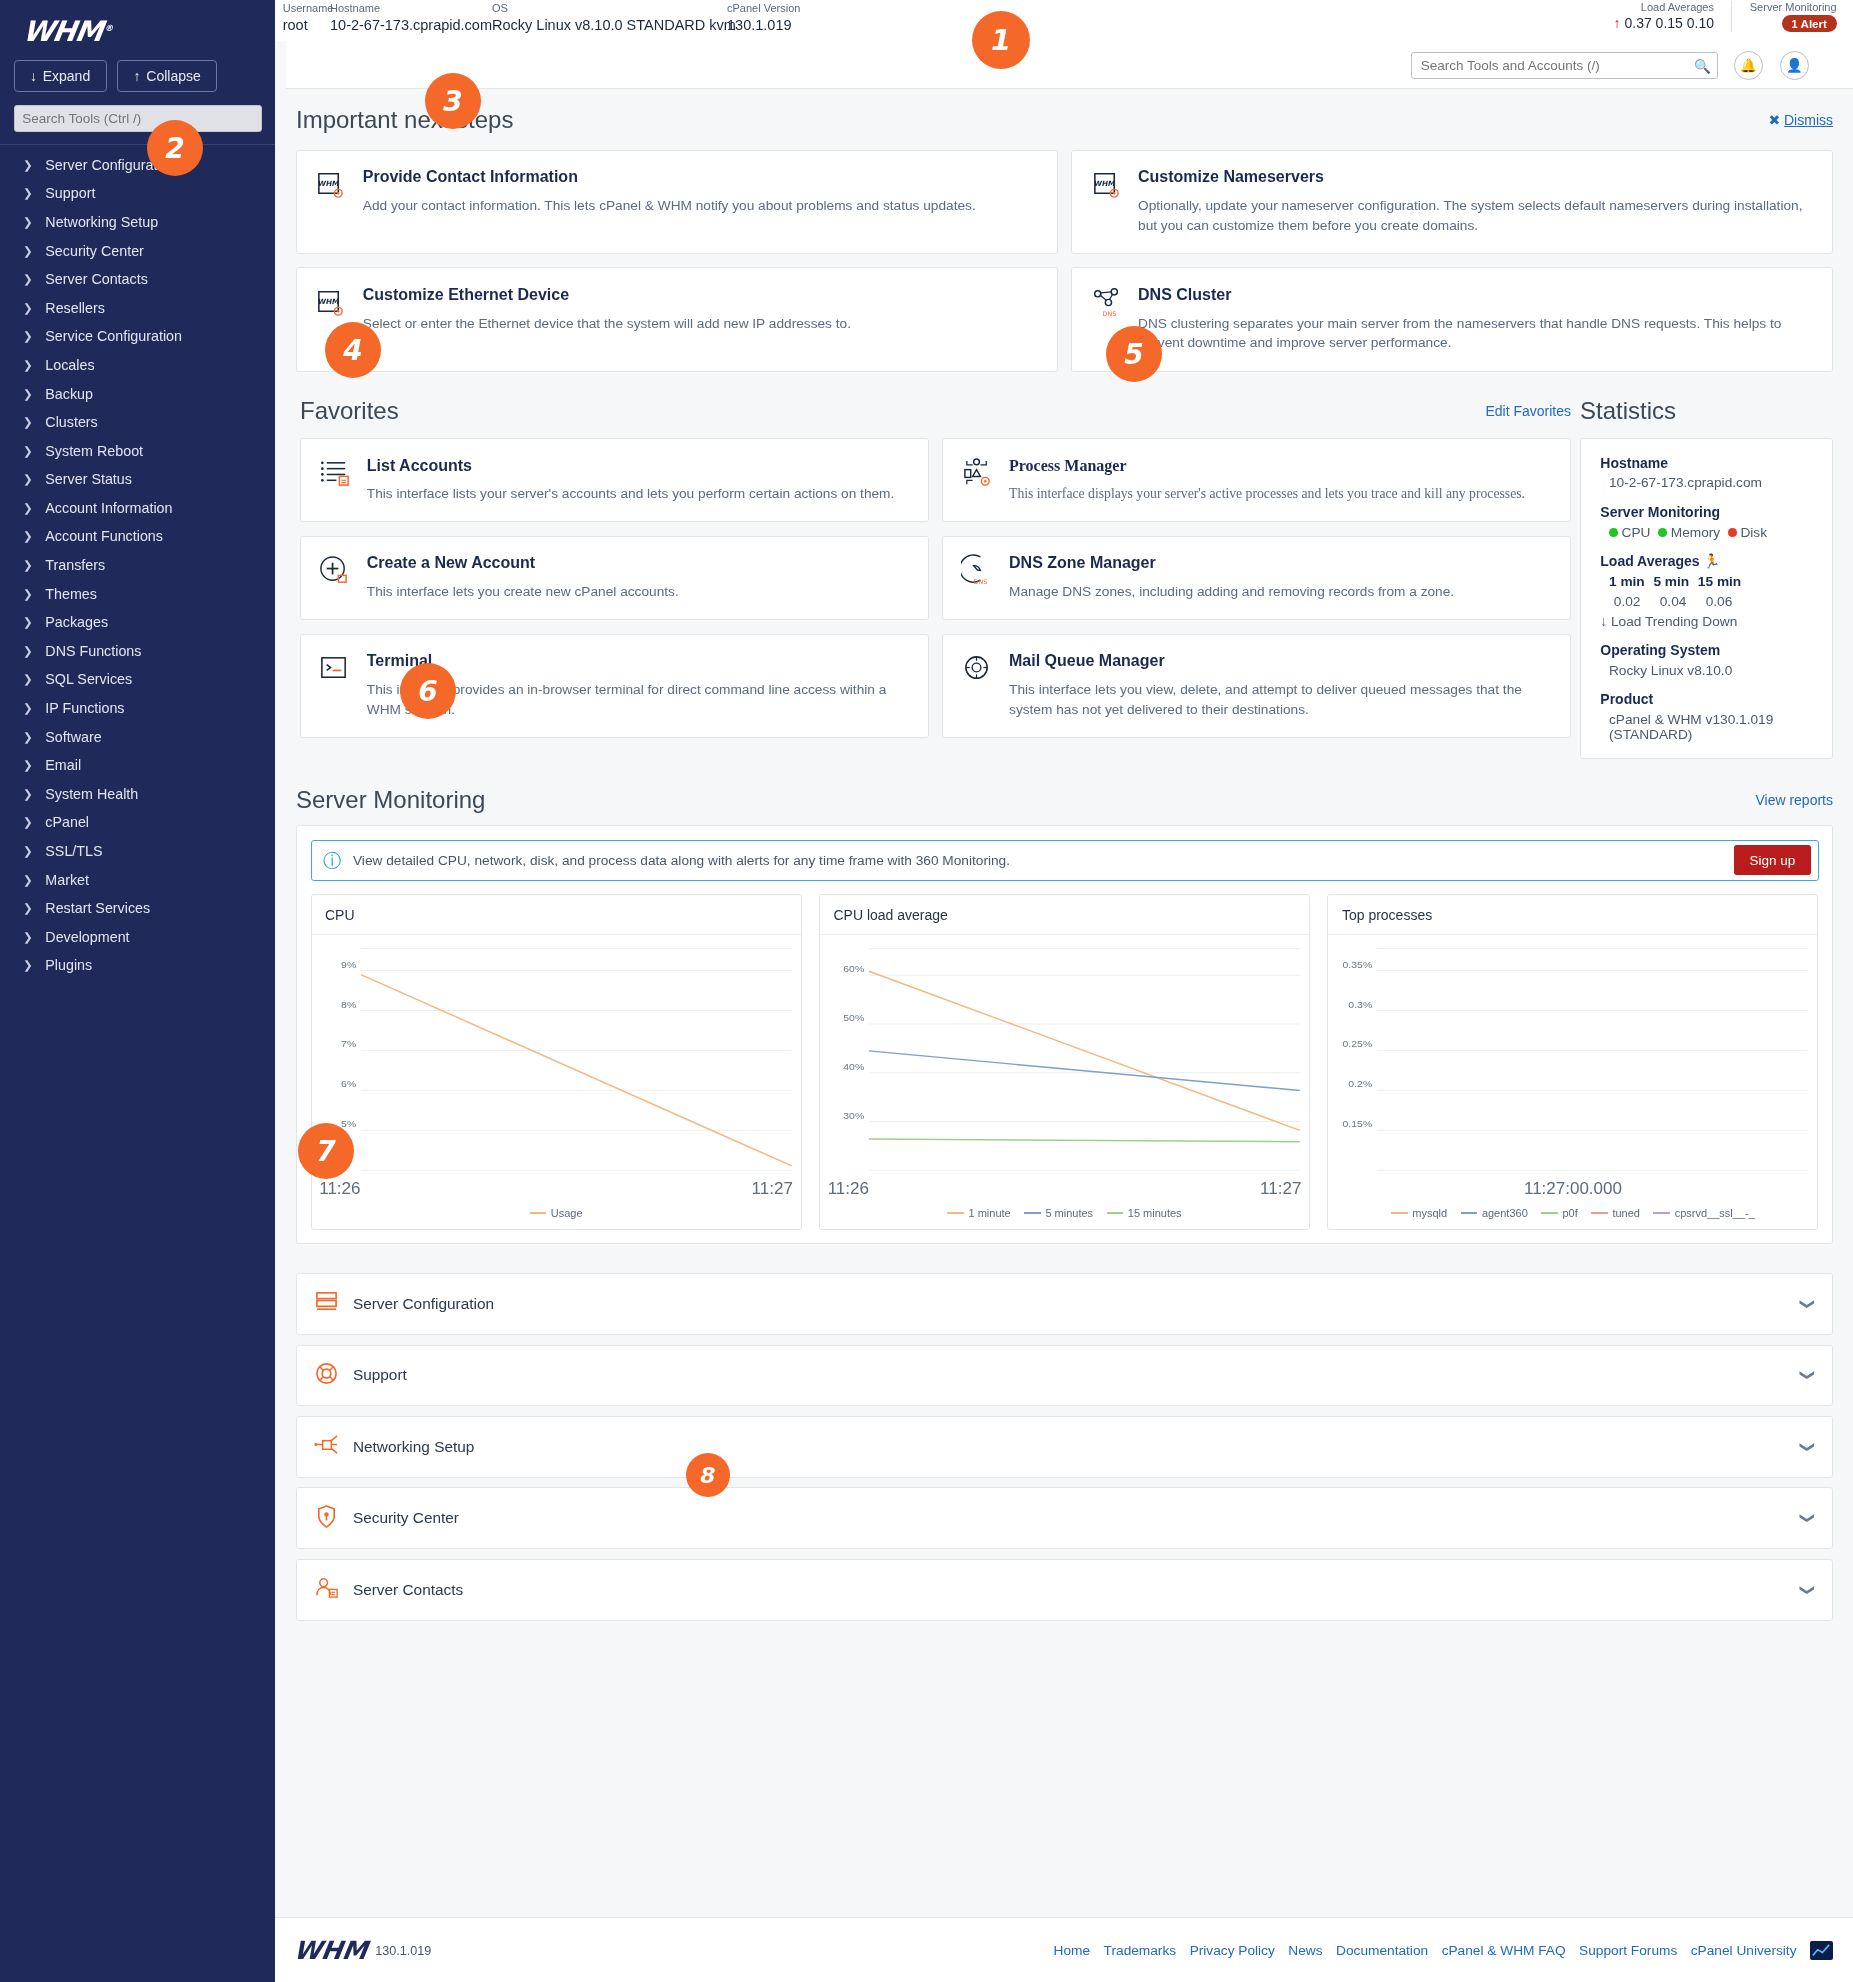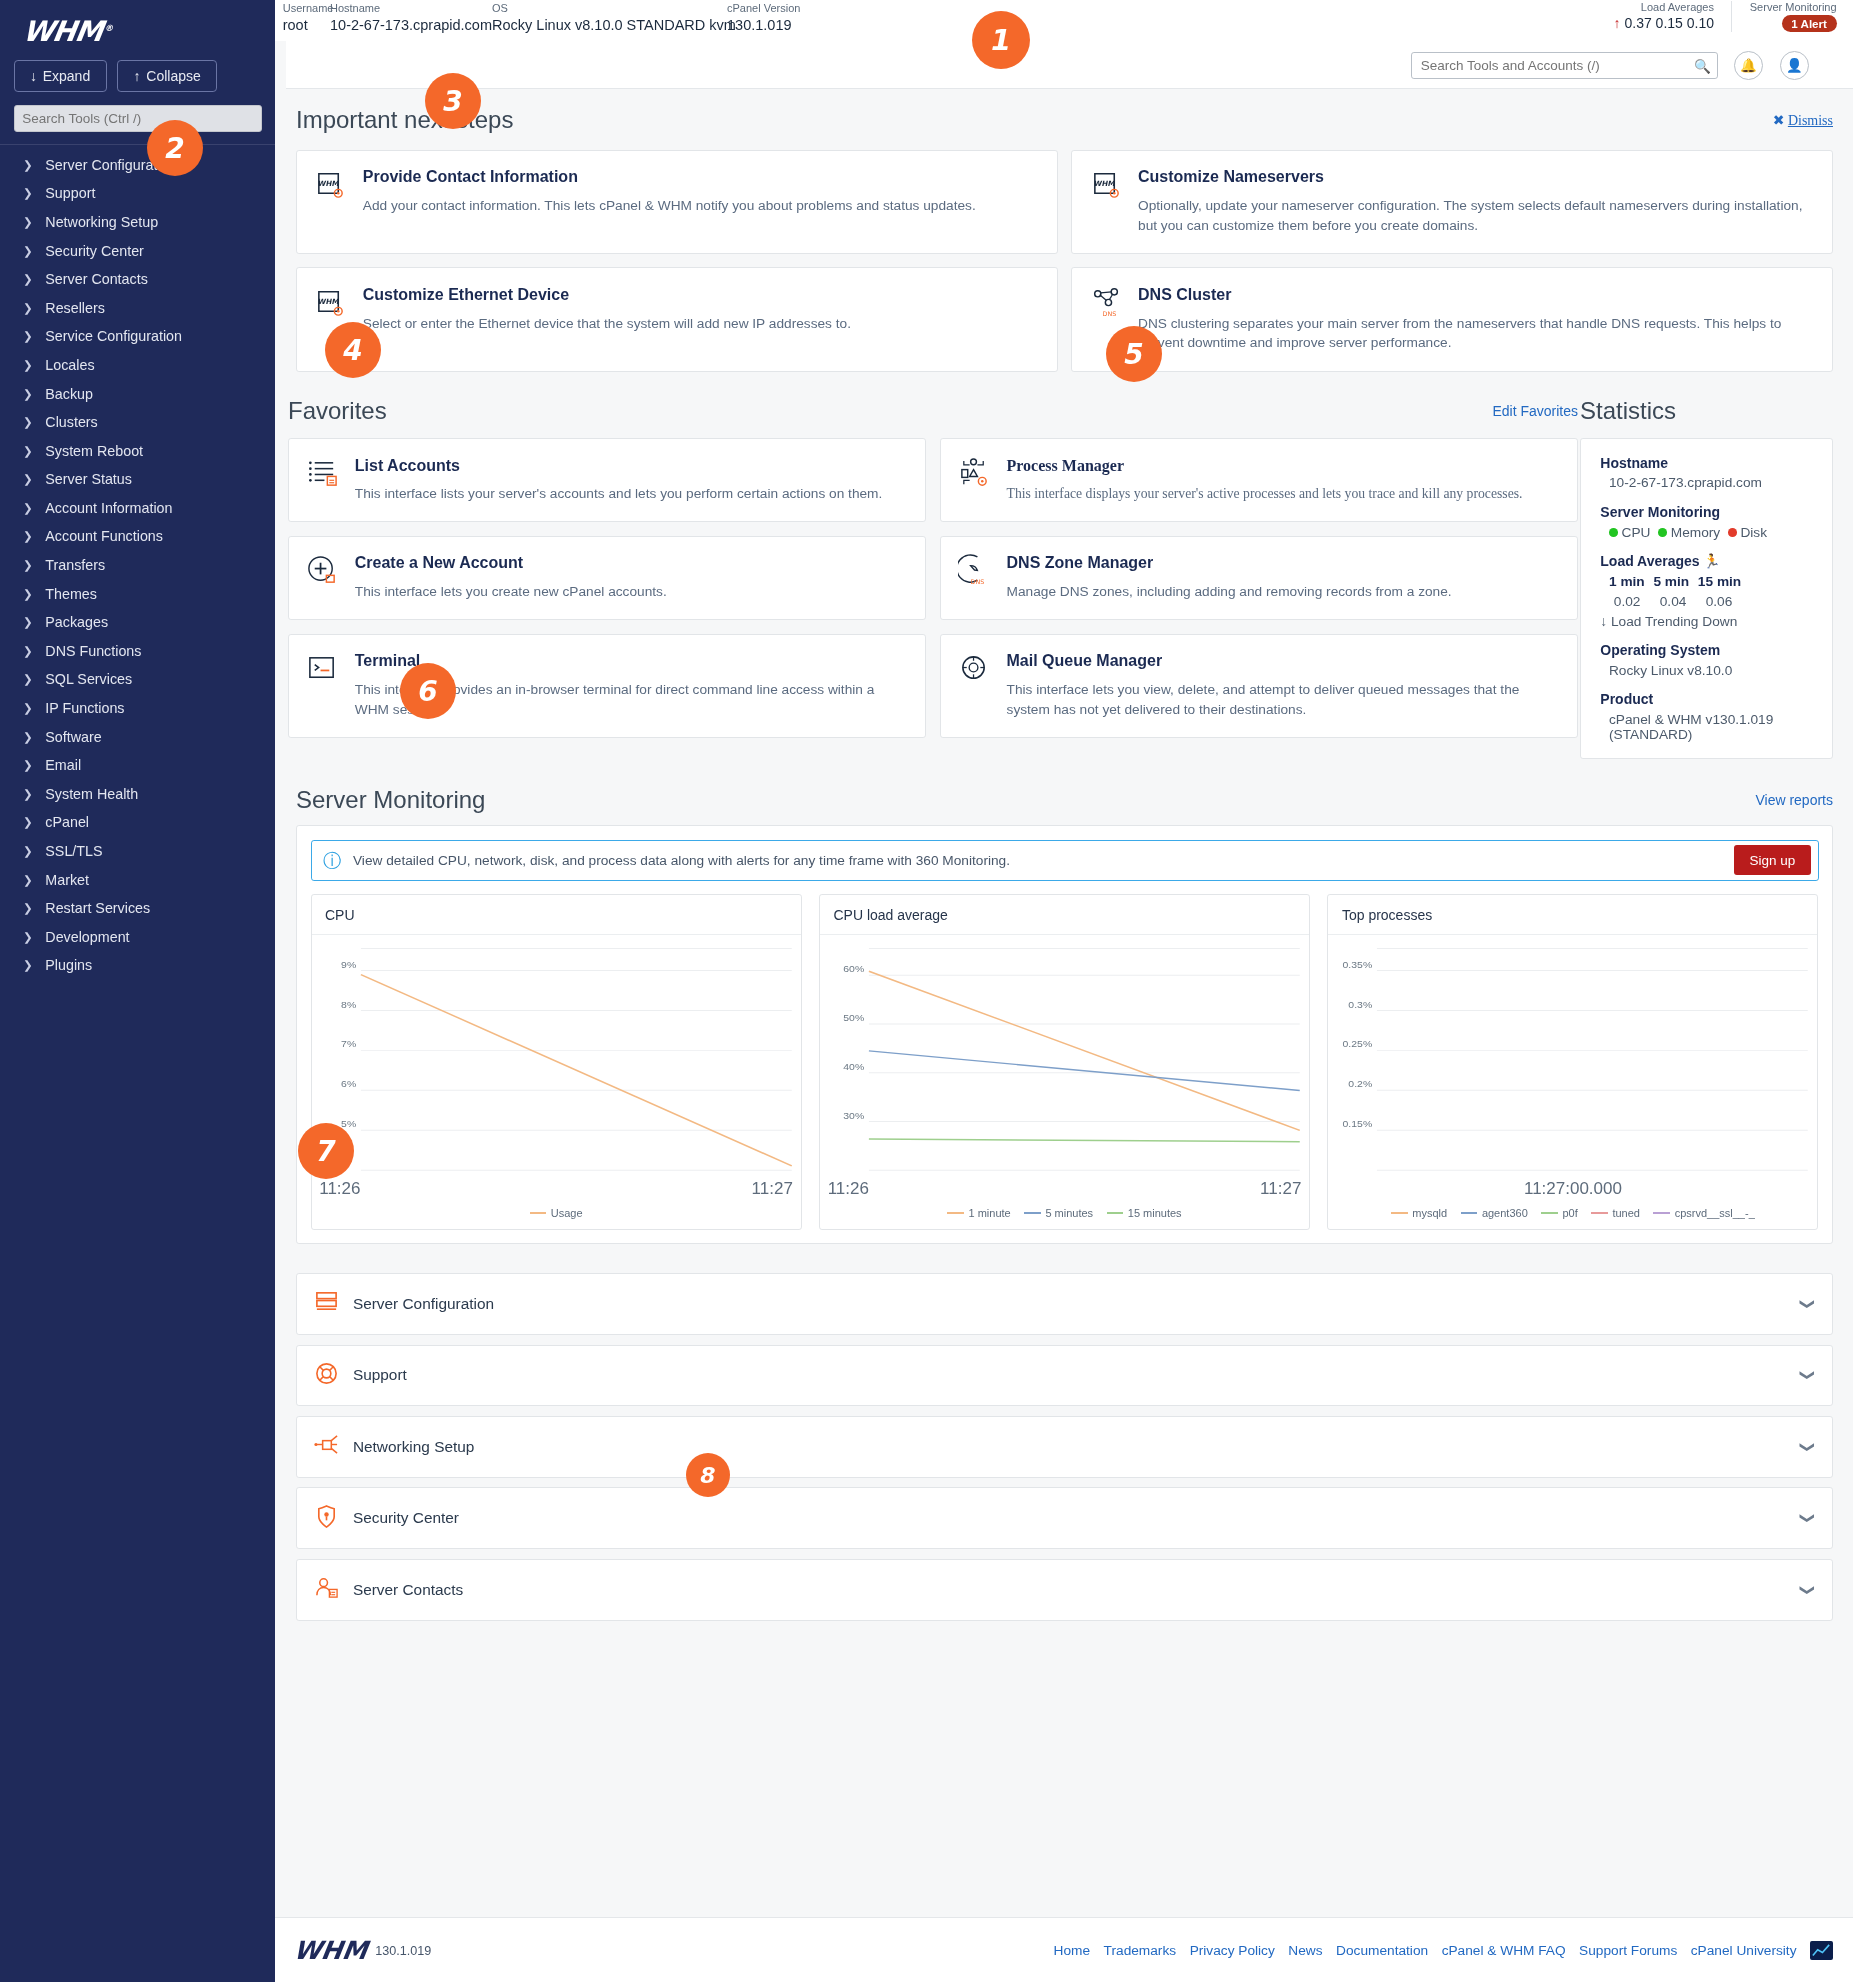--- a/index.html
+++ b/index.html
@@ -318,21 +318,21 @@
   <span class="mag">🔍</span>
   <button class="circ-btn" style="right:102px">🔔</button>
   <button class="circ-btn" style="right:56px">👤</button>
 </div>
 
 <div id="main">
 
   <div style="padding:17.4px 21px 0 21px;">
     <div class="sect-head">
       <div class="sect-title">Important next steps</div>
-      <div style="margin-left:auto;font-family:Liberation Serif, serif;">
+      <div style="margin-left:auto;">
         <a class="lnk">
           <span>✖</span>
           <span style="text-decoration:underline">Dismiss</span>
         </a>
       </div>
     </div>
     <div class="card-grid" id="next-steps-grid" style="margin-top:15.4px;">
         <div class="card">
           <div class="ico"><svg width="33" height="33" viewBox="0 0 34 34">
               <path d="M5 6 h20 v20 h-20 z" fill="none" stroke="#1b2a3d" stroke-width="1.6"></path>
@@ -380,21 +380,21 @@
               <text x="13" y="31" font-size="6.5" fill="#f4682a" font-family="DejaVu Sans">DNS</text>
             </svg></div>
           <div style="flex:1 1 auto; min-width:0;">
             <div class="card-title">DNS Cluster</div>
             <div class="card-desc">DNS clustering separates your main server from the nameservers that handle DNS requests. This helps to prevent downtime and improve server performance.</div>
           </div>
         </div>
       </div>
   </div>
 
-  <div style="display:flex; gap:2px; padding:25px 21px 0 13px;">
+  <div style="display:flex; gap:9px; padding:25px 21px 0 25px;">
     <div style="flex:1 1 auto; min-width:0;">
       <div class="sect-head">
         <div class="sect-title">Favorites</div>
         <div style="margin-left:auto;">
           <a class="lnk">Edit Favorites</a>
         </div>
       </div>
       <div class="card-grid" id="favorites-grid" style="margin-top:13.5px;">
           <div class="card">
             <div class="ico"><svg width="33" height="33" viewBox="0 0 34 34">

